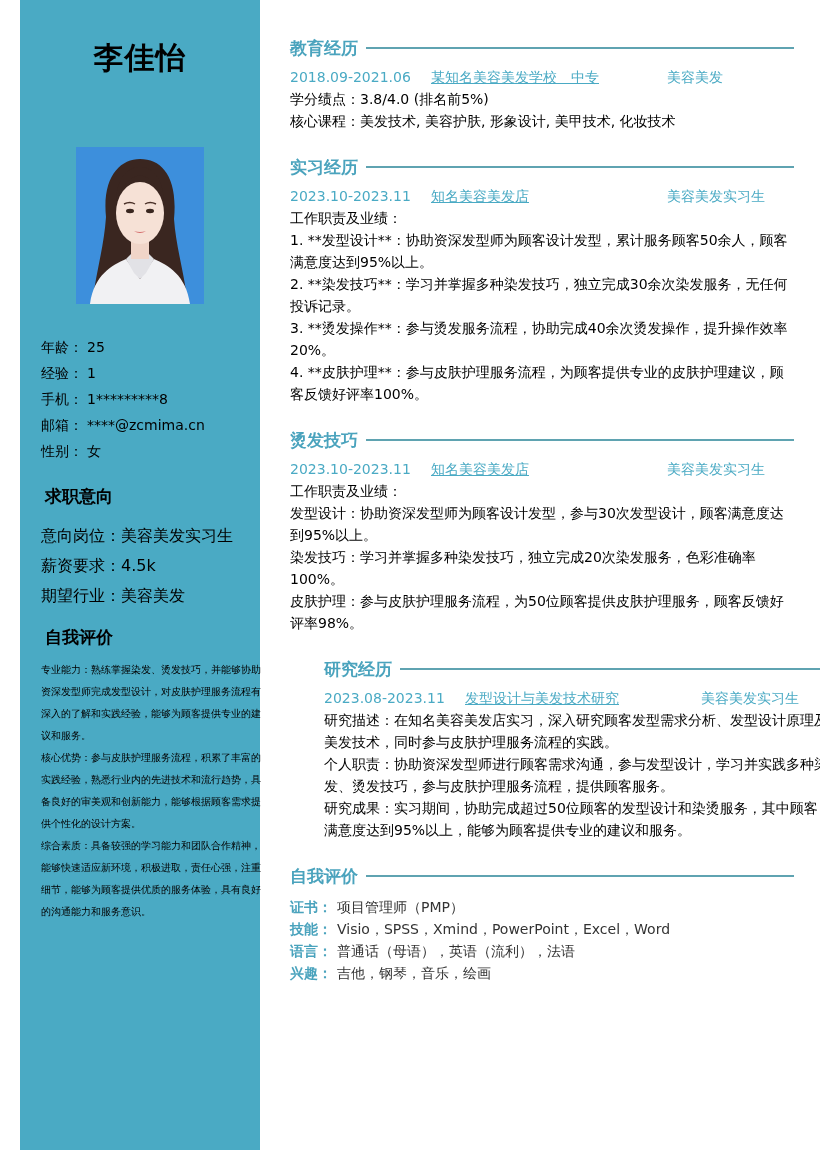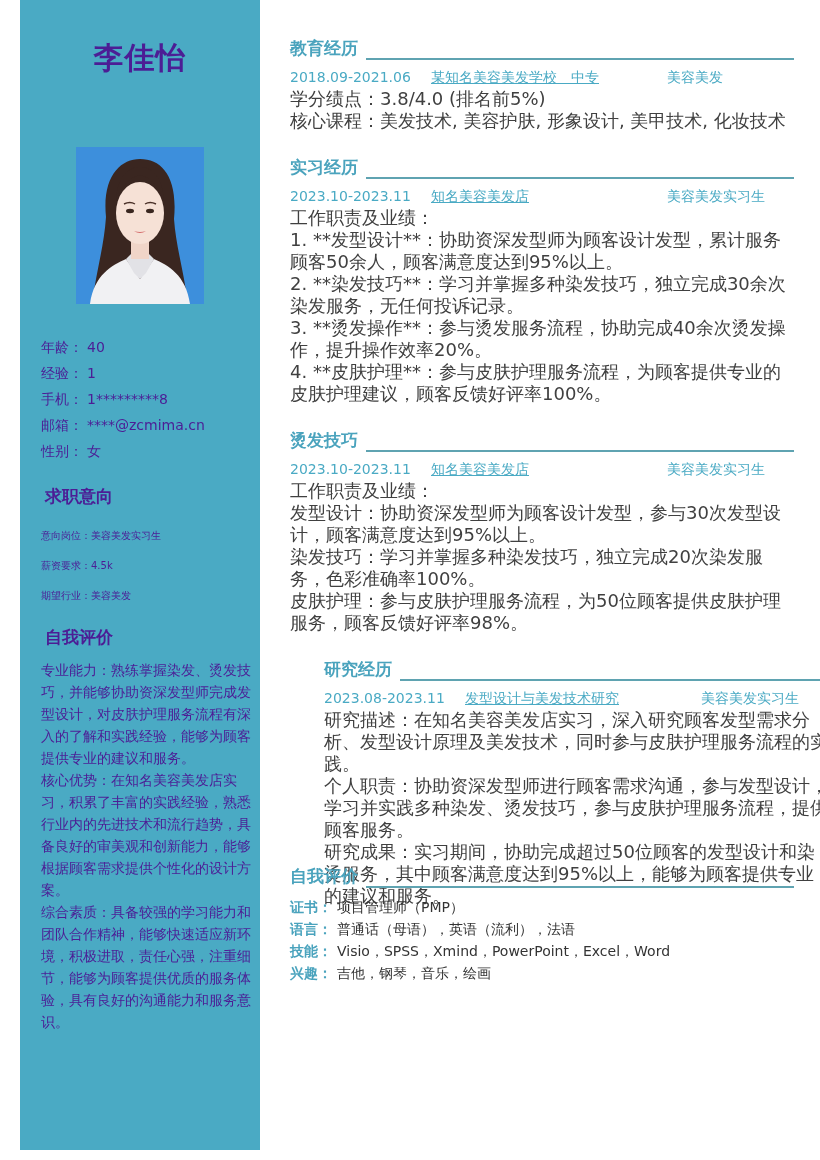--- a/index.html
+++ b/index.html
@@ -1,56 +1,56 @@
 <!DOCTYPE html>
 <html><head>
 <meta charset="utf-8">
 <style>
   * { margin: 0; padding: 0; box-sizing: border-box; }
   html, body { width: 820px; height: 1160px; background: #ffffff; overflow: hidden; }
   body { position: relative; font-family: "DejaVu Sans", "Liberation Sans", sans-serif; color: #333; }
 
   .sidebar {
     position: absolute; left: 20px; top: 0; width: 240px; height: 1150px;
-    background: #4aaac4; color: #4c1d95;
+    background: #4aaac4; color: #000000;
   }
   .name {
     position: absolute; left: 0; top: 38px; width: 240px; text-align: center;
     font-size: 30px; font-weight: bold; letter-spacing: 1px;
   }
   .photo {
     position: absolute; left: 56px; top: 147px; width: 128px; height: 157px;
     background: #3d8fdc; overflow: hidden;
   }
   .info-list { position: absolute; left: 21px; top: 334px; width: 215px; }
   .info-row { font-size: 14px; line-height: 26px; height: 26px; white-space: nowrap; }
   .info-row .lbl { display: inline-block; width: 46px; }
 
   .side-heading {
     position: absolute; left: 25px; font-size: 17px; font-weight: bold;
   }
   .intent-list { position: absolute; left: 21px; top: 521px; width: 215px; }
-  .intent-row { font-size: 10px; line-height: 30px; height: 30px; white-space: nowrap; }
-
-  .eval { position: absolute; left: 21px; top: 659px; width: 222px; font-size: 14px; line-height: 22px; }
+  .intent-row { font-size: 16px; line-height: 30px; height: 30px; white-space: nowrap; }
+
+  .eval { position: absolute; left: 21px; top: 659px; width: 222px; font-size: 10px; line-height: 22px; }
   .eval p { margin: 0; }
 
   .main { position: absolute; left: 290px; top: 0; width: 504px; }
   .section { position: absolute; left: 0; width: 504px; }
-  .sec-head { display: flex; align-items: flex-end; height: 24px; }
+  .sec-head { display: flex; align-items: center; height: 24px; }
   .sec-title { font-size: 17px; font-weight: bold; color: #4aa3bd; white-space: nowrap; }
   .sec-line { flex: 1; height: 2px; background: #5fa3b1; margin-left: 8px; }
 
   .meta {
     display: flex; font-size: 14px; color: #4aaac4; height: 22px; line-height: 22px; margin-top: 6px; white-space: nowrap;
   }
   .meta .date { width: 141px; }
   .meta .org { width: 236px; text-decoration: underline; }
   .meta .role { }
-  .body-text { font-size: 18px; line-height: 22px; color: #404040; }
+  .body-text { font-size: 14px; line-height: 22px; color: #000000; }
   .body-text p { margin: 0; }
 
   .skill-row { font-size: 14px; line-height: 22px; display: flex; }
   .skill-row .k { color: #4aa3bd; font-weight: bold; width: 47px; }
 </style>
 </head>
 <body>
 
 <div class="sidebar">
   <div class="name">李佳怡</div>
@@ -75,21 +75,21 @@
 
       <path d="M48 57 Q54 54 59 57" stroke="#4a3028" stroke-width="1.4" fill="none"></path>
       <path d="M69 57 Q74 54 80 57" stroke="#4a3028" stroke-width="1.4" fill="none"></path>
 
       <path d="M58 84 Q64 88 70 84 Q64 86 58 84 Z" fill="#d46a6a"></path>
     </svg>
   </div>
 
   <div class="info-list">
     <div class="info-row">
-      <span class="lbl">年龄：</span><span>40</span>
+      <span class="lbl">年龄：</span><span>25</span>
     </div>
     <div class="info-row">
       <span class="lbl">经验：</span><span>1</span>
     </div>
     <div class="info-row">
       <span class="lbl">手机：</span><span>1*********8</span>
     </div>
     <div class="info-row">
       <span class="lbl">邮箱：</span><span>****@zcmima.cn</span>
     </div>
@@ -107,21 +107,21 @@
       <span>薪资要求：</span><span>4.5k</span>
     </div>
     <div class="intent-row">
       <span>期望行业：</span><span>美容美发</span>
     </div>
   </div>
 
   <div class="side-heading" style="top:626px;">自我评价</div>
   <div class="eval">
     <p>专业能力：熟练掌握染发、烫发技巧，并能够协助资深发型师完成发型设计，对皮肤护理服务流程有深入的了解和实践经验，能够为顾客提供专业的建议和服务。</p>
-    <p>核心优势：在知名美容美发店实习，积累了丰富的实践经验，熟悉行业内的先进技术和流行趋势，具备良好的审美观和创新能力，能够根据顾客需求提供个性化的设计方案。</p>
+    <p>核心优势：参与皮肤护理服务流程，积累了丰富的实践经验，熟悉行业内的先进技术和流行趋势，具备良好的审美观和创新能力，能够根据顾客需求提供个性化的设计方案。</p>
     <p>综合素质：具备较强的学习能力和团队合作精神，能够快速适应新环境，积极进取，责任心强，注重细节，能够为顾客提供优质的服务体验，具有良好的沟通能力和服务意识。</p>
   </div>
 </div>
 
 <div class="main">
 
   <div class="section" style="top:36px;">
     <div class="sec-head">
       <span class="sec-title">教育经历</span>
       <span class="sec-line"></span>
@@ -195,27 +195,27 @@
     <div class="sec-head">
       <span class="sec-title">自我评价</span>
       <span class="sec-line"></span>
     </div>
     <div style="margin-top:8px;">
       <div class="skill-row">
         <span class="k">证书：</span>
         <span>项目管理师（PMP）</span>
       </div>
       <div class="skill-row">
+        <span class="k">技能：</span>
+        <span>Visio，SPSS，Xmind，PowerPoint，Excel，Word</span>
+      </div>
+      <div class="skill-row">
         <span class="k">语言：</span>
         <span>普通话（母语），英语（流利），法语</span>
       </div>
       <div class="skill-row">
-        <span class="k">技能：</span>
-        <span>Visio，SPSS，Xmind，PowerPoint，Excel，Word</span>
-      </div>
-      <div class="skill-row">
         <span class="k">兴趣：</span>
         <span>吉他，钢琴，音乐，绘画</span>
       </div>
     </div>
   </div>
 
 </div>
 
 </body></html>

